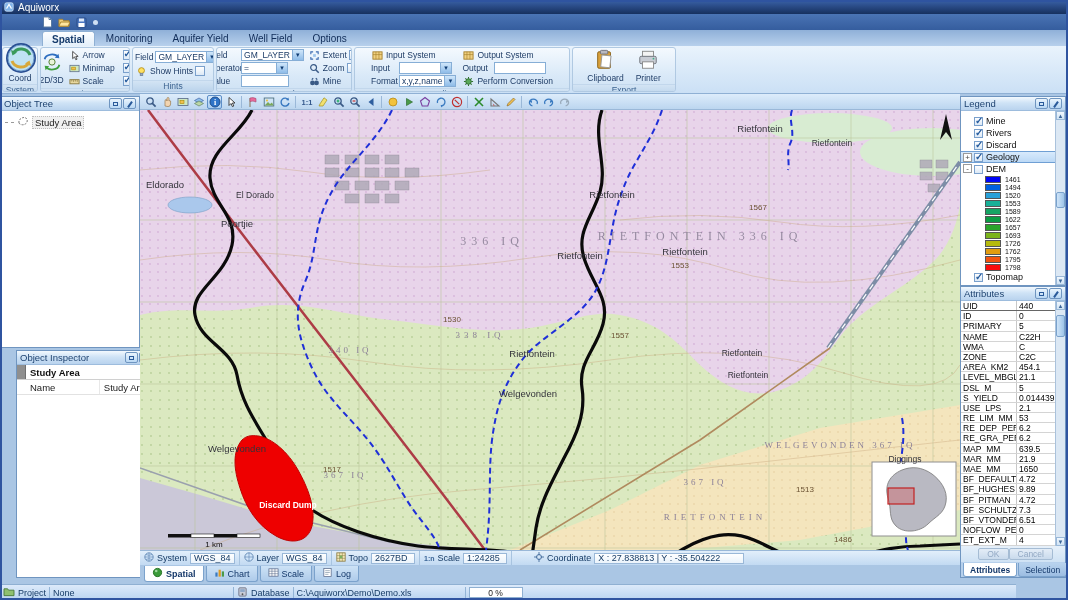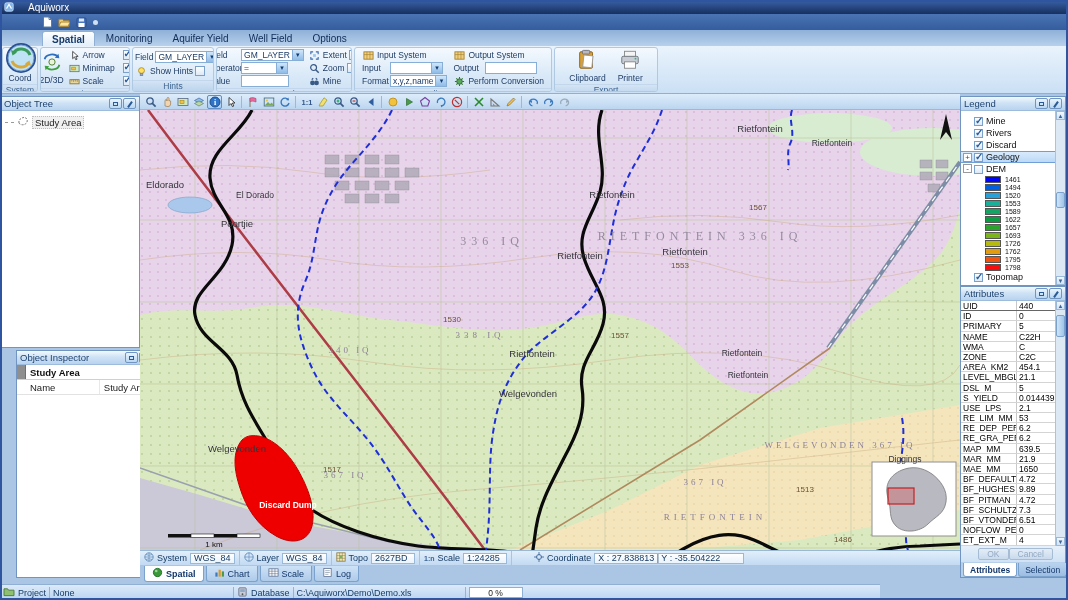--- a/index.html
+++ b/index.html
@@ -1,20 +1,20 @@
 <!DOCTYPE html>
 <html><head>
 <meta charset="utf-8">
 <style>
   *{box-sizing:border-box;margin:0;padding:0}
   html,body{width:1068px;height:600px;overflow:hidden}
   body{font-family:"Liberation Sans",sans-serif;font-size:11px;background:#aac6e4;position:relative;color:#1a3a66}
   .abs{position:absolute}
   
-  .titlebar{left:0;top:0;width:1068px;height:14px;background:linear-gradient(#3a62a8,#16305e);display:flex;align-items:center;gap:14px;padding:0 4px;color:#fff;font-size:10px}
+  .titlebar{left:0;top:0;width:1068px;height:14px;background:linear-gradient(#3a62a8,#16305e);display:flex;align-items:center;gap:4px;padding:0 4px;color:#fff;font-size:10px}
   .qatrow{left:0;top:14px;width:1068px;height:16px;background:linear-gradient(#4a74b4,#355d9e);display:flex;align-items:center;padding-left:40px;gap:3px}
   .qbtn{width:14px;height:13px;display:flex;align-items:center;justify-content:center;border-radius:2px;border:1px solid transparent}
   .qdot{width:5px;height:5px;border-radius:50%;background:#cfe0f4;margin-left:2px}
   .orb{left:5px;top:42px;width:32px;height:32px;z-index:30}
   .tabrow{left:0;top:30px;width:1068px;height:16px;background:linear-gradient(#8fb0d8,#b7d0ec);display:flex;align-items:flex-end;padding-left:42px;gap:2px}
   .rtab{height:15px;padding:0 9px;display:flex;align-items:center;font-size:10px;color:#102c58;border-radius:3px 3px 0 0}
   .rtab.active{background:linear-gradient(#fdfeff,#e3effa);border:1px solid #8fb0d4;border-bottom:none;font-weight:bold;color:#173c6c}
   .ribbon{left:0;top:46px;width:1068px;height:48px;background:linear-gradient(#e9f3fc,#cbe0f5);border-bottom:1px solid #8fb0d4;display:flex;align-items:stretch;gap:2px;padding:1px 2px}
   .rgroup{border:1px solid #b0c9e2;border-radius:3px;background:linear-gradient(#f4f9fe,#d9e9f8 65%,#cfe2f4);display:flex;flex-direction:column;overflow:hidden}
   .rg-body{flex:1;display:flex;align-items:center;justify-content:center;gap:2px;padding:1px 2px}
@@ -75,21 +75,21 @@
   .tbtn.active{border-color:#5e8fc8;background:linear-gradient(#d2e7fb,#aacdf0)}
   .tsep{width:1px;height:12px;background:#9ab8d8;margin:0 2px}
   
   .mstat{left:140px;top:550px;width:820px;height:15px;background:linear-gradient(#e2effb,#c2daf2);border-top:1px solid #9ab8d8;display:flex;align-items:center;font-size:9px;color:#173c66}
   .mseg{display:flex;align-items:center;gap:3px;padding:0 4px;height:100%;border-right:1px solid #a8c4e0}
   .mval{border:1px solid #9ab8d8;background:linear-gradient(#fff,#eaf3fb);height:11px;display:flex;align-items:center;padding:0 3px;min-width:44px}
   .vtabs{left:140px;top:565px;width:820px;height:19px;background:#aac6e4;display:flex;gap:2px;padding:1px 0 0 4px}
   .vtab{height:16px;display:flex;align-items:center;gap:3px;padding:0 7px;border:1px solid #7ba2cc;border-top:none;border-radius:0 0 3px 3px;background:linear-gradient(#cde2f6,#aecbea);font-size:9px;color:#14386a}
   .vtab.active{background:#fdfeff;font-weight:bold}
   
-  .bbar{left:0;top:584px;width:880px;height:16px;background:linear-gradient(#dceafa,#b9d4f0);border-top:1px solid #8fb0d2;display:flex;align-items:center;font-size:9px;color:#173c66}
+  .bbar{left:0;top:584px;width:1016px;height:16px;background:linear-gradient(#dceafa,#b9d4f0);border-top:1px solid #8fb0d2;display:flex;align-items:center;font-size:9px;color:#173c66}
   .bsep{width:1px;height:12px;background:#93b4d6;margin:0 3px}
   .ptrack{width:54px;height:11px;border:1px solid #8fb0d2;background:#fff;display:flex;align-items:center;justify-content:center;font-size:8.5px;color:#222}
   
   .mlbl-farm-big{font-family:"Liberation Serif",serif;font-size:12px;fill:#8d8298;opacity:.9}
   .mlbl-farm{font-family:"Liberation Serif",serif;font-size:9px;fill:#8d8298}
   .mlbl-place{font-family:"Liberation Sans",sans-serif;font-size:9.5px;fill:#33333a}
   .mlbl-place-sm{font-family:"Liberation Sans",sans-serif;font-size:8.5px;fill:#33333a}
   .mlbl-spot{font-family:"Liberation Sans",sans-serif;font-size:8px;fill:#6b5233}
   .mlbl-dump{font-family:"Liberation Sans",sans-serif;font-size:8.5px;font-weight:bold;fill:#ffffff}
   .frame{left:0;top:0;width:1068px;height:600px;border:2px solid #2f54a0;pointer-events:none;z-index:50}
@@ -288,21 +288,21 @@
                 <path d="M3 4 L4.6 2.4 M9 4 L7.4 2.4" stroke="#3a5a86" stroke-width="1.4"></path>
               </svg>
             </span>
             <span class="rlbl">Mine</span>
           </div>
       </div>
     </div>
     <div class="rg-cap">Search</div>
   </div>
 
-  <div class="rgroup" style="width:198px">
+  <div class="rgroup" style="width:216px">
     <div class="rg-body" style="gap:6px">
       <div class="optcol">
         <div class="hrow">
             <span class="ricon">
               <svg width="11" height="11" viewBox="0 0 12 12">
                 <rect x="1" y="2" width="10" height="8" fill="#f0d080" stroke="#a8822e"></rect>
                 <path d="M1 5 H11 M4.3 2 V10 M7.6 2 V10" stroke="#a8822e" stroke-width=".7"></path>
               </svg>
             </span>
             <span class="rlbl">Input System</span>

